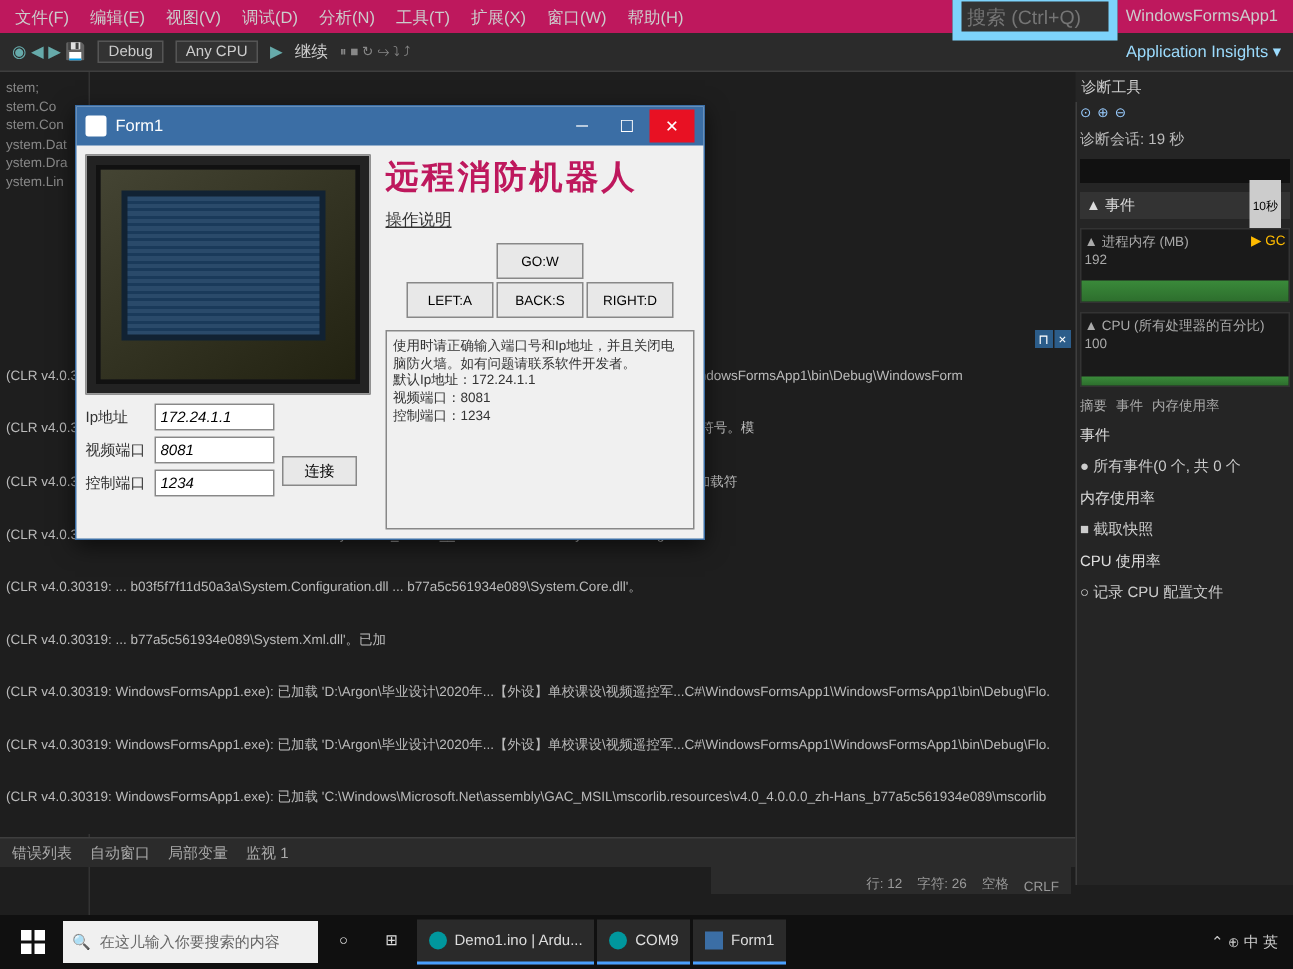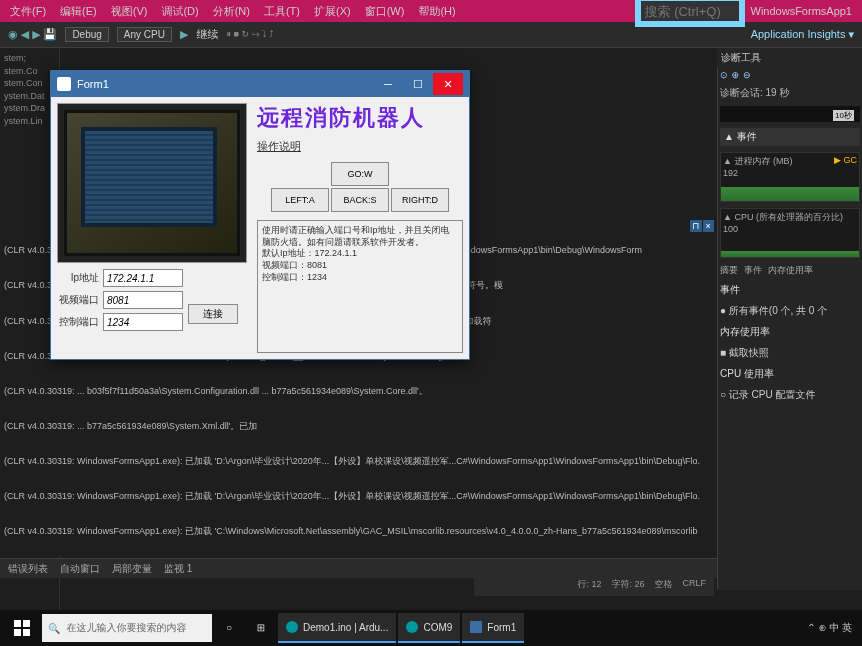--- a/index.html
+++ b/index.html
@@ -38,40 +38,40 @@
   .form-title .spacer { flex: 1; }
   .form-title .btn { width: 30px; height: 22px; display: flex; align-items: center; justify-content: center; font-size: 11px; color: #fff; }
   .form-title .btn.close { background: #e81123; }
   .form-body { display: flex; height: calc(100% - 26px); }
   .form-left { width: 200px; padding: 6px; display: flex; flex-direction: column; gap: 6px; }
   .camera-box { width: 190px; height: 160px; background: #222; border: 1px solid #999; position: relative; overflow: hidden; }
   .camera-inner { position: absolute; inset: 6px; background: linear-gradient(145deg, #443, #221); border: 3px solid #111; }
   .camera-screen { position: absolute; top: 14px; left: 14px; right: 20px; bottom: 26px; background: #123; }
   .camera-lines { position: absolute; inset: 4px; background: repeating-linear-gradient(to bottom, #2a4a6a 0, #2a4a6a 3px, #1a3a5a 3px, #1a3a5a 5px); }
   .form-inputs { display: grid; grid-template-columns: 42px 1fr; gap: 4px 4px; font-size: 10px; align-items: center; }
-  .form-inputs label { text-align: right; color: #333; }
+  .form-inputs label { text-align: left; color: #333; }
   .form-inputs input { border: 1px solid #888; height: 18px; padding: 0 3px; font-size: 10px; width: 80px; font-style: italic; }
   .form-inputs button { grid-column: 2; width: 50px; height: 20px; border: 1px solid #888; background: #e8e8e8; font-size: 10px; margin-left: 85px; margin-top: -42px; }
   .form-right { flex: 1; padding: 6px; display: flex; flex-direction: column; }
-  .app-title { color: #6d28d9; font-size: 22px; font-weight: bold; font-family: 'SimSun', serif; letter-spacing: 2px; text-align: left; }
+  .app-title { color: #be185d; font-size: 22px; font-weight: bold; font-family: 'SimSun', serif; letter-spacing: 2px; text-align: left; }
   .op-label { font-size: 11px; color: #333; margin-top: 6px; text-decoration: underline; }
   .dpad { margin: 8px auto; display: grid; grid-template-columns: 58px 58px 58px; grid-template-rows: 24px 24px; justify-content: center; gap: 2px; }
   .dpad button { border: 1px solid #888; background: #e8e8e8; font-size: 9px; padding: 0; }
   .dpad .go { grid-column: 2; grid-row: 1; }
   .dpad .left { grid-column: 1; grid-row: 2; }
   .dpad .back { grid-column: 2; grid-row: 2; }
   .dpad .right { grid-column: 3; grid-row: 2; }
   .info-box { border: 1px solid #888; padding: 4px; font-size: 9px; color: #333; line-height: 1.3; flex: 1; overflow: hidden; }
 
   
   .behind-tab { position: absolute; top: 48px; left: 60px; right: 145px; height: 22px; background: #252525; display: flex; align-items: center; gap: 10px; padding: 0 8px; font-size: 10px; color: #aaa; }
   .behind-tab .tab { background: #1e1e1e; padding: 3px 10px; border-top: 1px solid #0e639c; }
 
   
-  .status-strip { position: absolute; bottom: 50px; left: 474px; right: 148px; height: 18px; background: #2b2b2b; font-size: 9px; color: #999; display: flex; align-items: flex-start; justify-content: flex-end; gap: 10px; padding: 0 8px; }
+  .status-strip { position: absolute; bottom: 50px; left: 474px; right: 148px; height: 18px; background: #2b2b2b; font-size: 9px; color: #999; display: flex; align-items: flex-end; justify-content: flex-end; gap: 10px; padding: 0 8px; }
 
   
   .taskbar { position: absolute; bottom: 0; left: 0; right: 0; height: 36px; background: #101010; display: flex; align-items: center; padding: 0 4px; gap: 2px; }
   .taskbar .start { width: 36px; height: 30px; display: flex; align-items: center; justify-content: center; }
   .taskbar .start svg { width: 16px; height: 16px; }
   .taskbar .search-box { width: 170px; height: 28px; background: #f0f0f0; display: flex; align-items: center; padding: 0 6px; gap: 6px; font-size: 10px; color: #666; }
   .taskbar .task-btn { height: 30px; padding: 0 8px; display: flex; align-items: center; gap: 5px; color: #ddd; font-size: 10px; border-bottom: 2px solid transparent; }
   .taskbar .task-btn.active { background: #2a2a2a; border-bottom-color: #4aa0ff; }
   .taskbar .task-btn .icon { width: 14px; height: 14px; display: flex; align-items: center; justify-content: center; }
   .taskbar .tray { margin-left: auto; display: flex; align-items: center; gap: 8px; color: #ccc; font-size: 10px; padding-right: 6px; }
@@ -164,21 +164,21 @@
   <span>诊断工具</span>
 </div>
 <div class="right-panel" style="position:absolute; top:68px; right:0; bottom:56px;">
   <div style="color:#9cf; font-size:9px; display:flex; gap:4px;">
       <span>⊙</span>
       <span>⊕</span>
       <span>⊖</span>
     </div>
   <div>诊断会话: 19 秒</div>
   <div style="height:16px; background:#111; position:relative;">
-    <div style="position:absolute; right:6px; top:4px; font-size:8px; background:#ccc; color:#000; padding:0 2px;">10秒</div>
+    <div style="position:absolute; right:6px; top:14px; font-size:8px; background:#ccc; color:#000; padding:12px 2px;">10秒</div>
   </div>
   <div class="section-title">▲ <span>事件</span></div>
   <div class="chart-block">
     <div class="chart-head"><span>▲ </span><span>进程内存 (MB)</span> <span style="float:right;color:#fb0">▶ GC</span></div>
     <div style="font-size:9px;color:#aaa">192</div>
     <div class="chart-bar"></div>
   </div>
   <div class="chart-block">
     <div class="chart-head"><span>▲ </span><span>CPU (所有处理器的百分比)</span></div>
     <div style="font-size:9px;color:#aaa">100</div>

